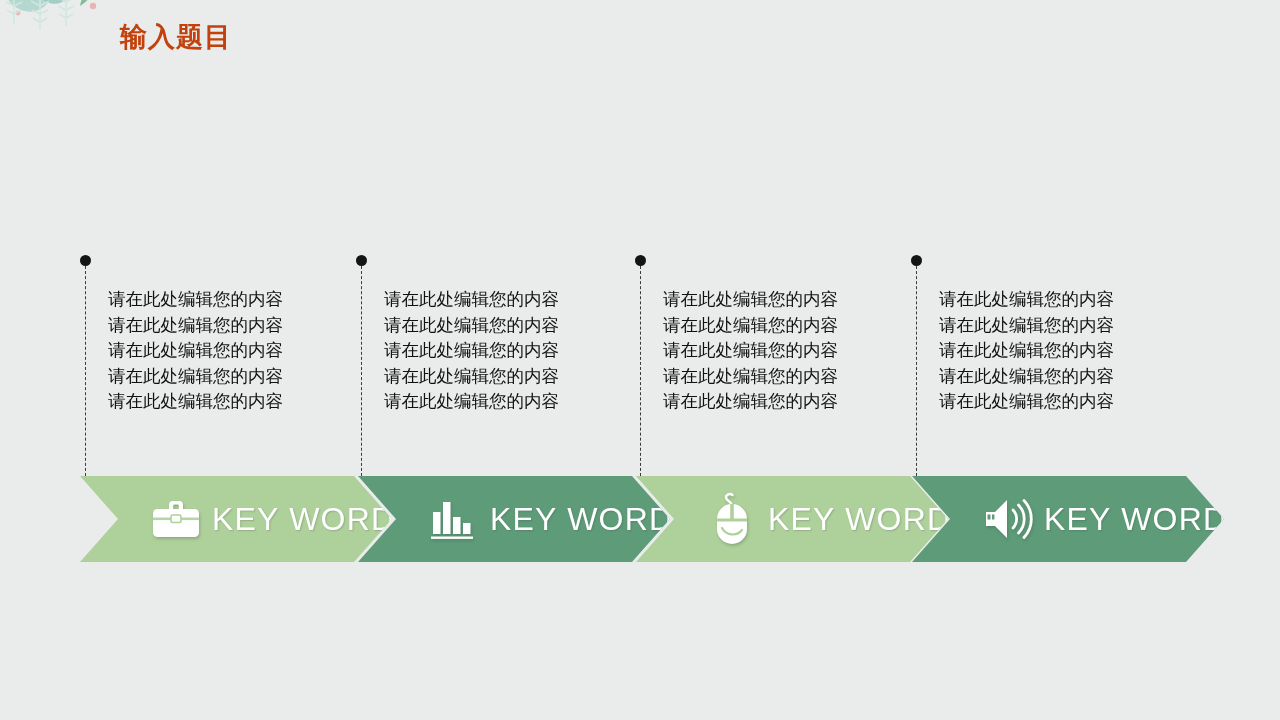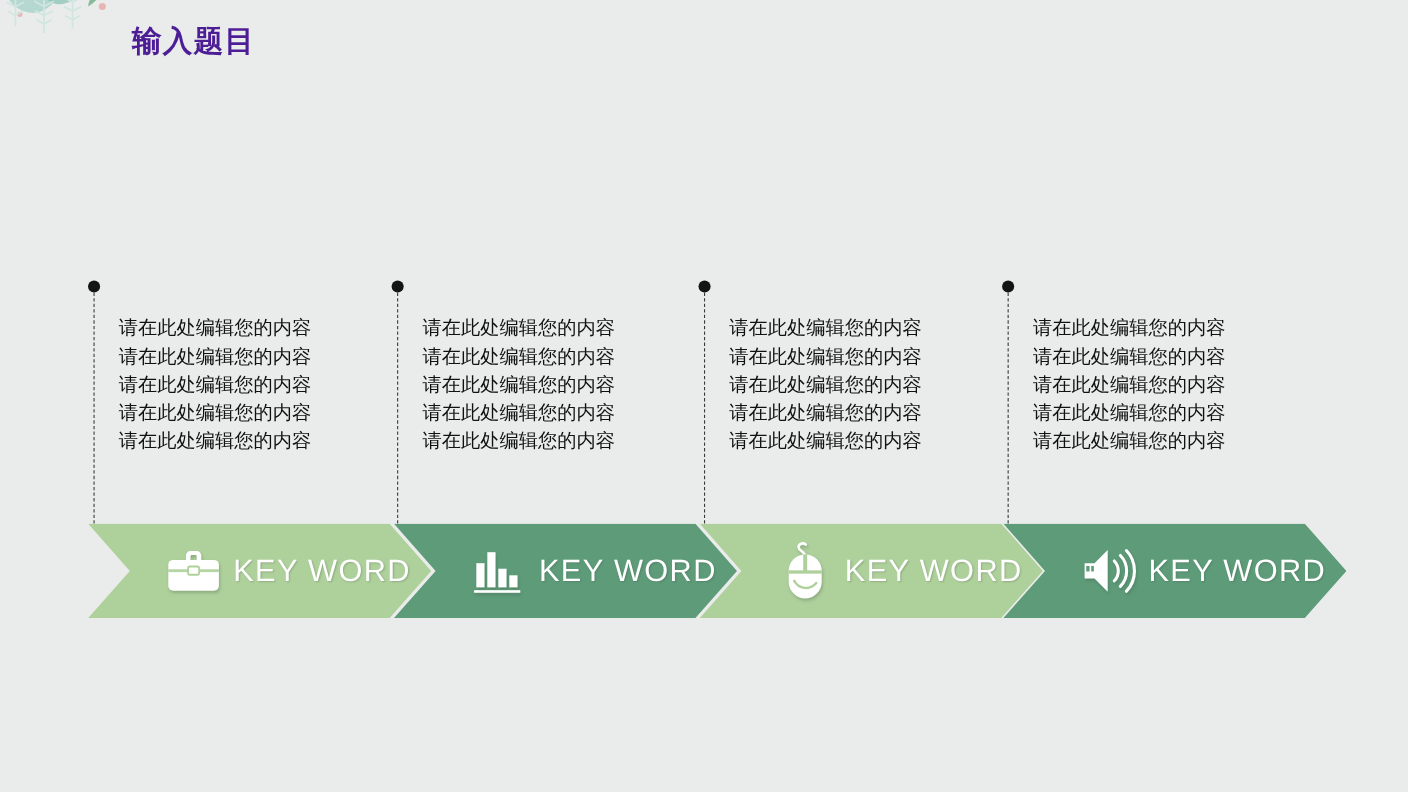--- a/index.html
+++ b/index.html
@@ -21,21 +21,21 @@
     width:150px; height:110px;
     pointer-events:none;
   }
 
   
   #title {
     position:absolute;
     left:120px; top:20px;
     font-size:27px;
     font-weight:bold;
-    color:#4c1d95;
+    color:#c2410c;
     letter-spacing:1px;
     line-height:34px;
     white-space:nowrap;
   }
 
   
   .col {
     position:absolute;
     top:255px;
     width:276px;
@@ -104,21 +104,21 @@
     width:56px; height:56px;
     display:flex; align-items:center; justify-content:center;
   }
   .banner-icon svg { display:block; filter: drop-shadow(1.5px 2px 1.5px rgba(60,80,60,.28)); }
 
   .banner-label {
     position:absolute;
     left:132px; top:50%;
     transform:translateY(-50%);
     color:#ffffff;
-    font-size:28px;
+    font-size:32px;
     font-weight:300;
     letter-spacing:1.2px;
     white-space:nowrap;
     text-shadow:1px 1.5px 1.5px rgba(60,80,60,.25);
   }
 </style>
 </head>
 <body>
 
 <div id="slide">

